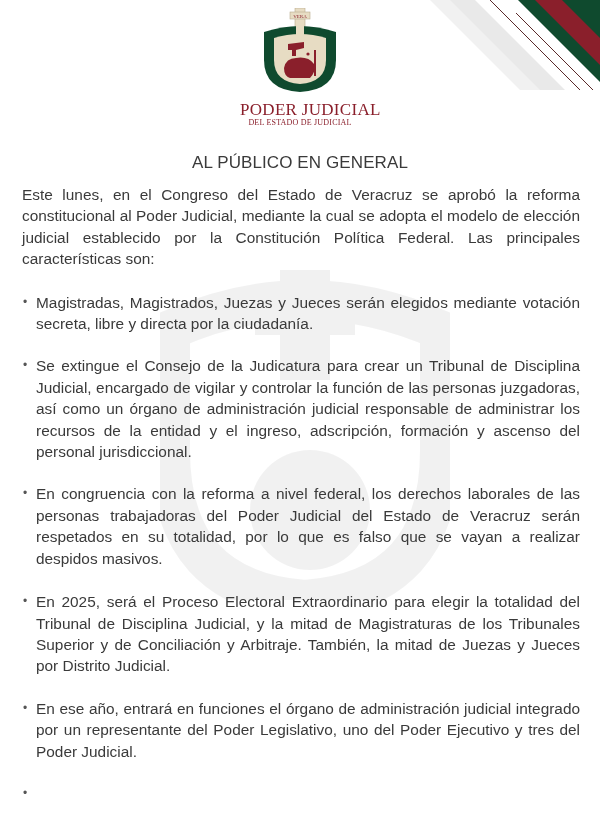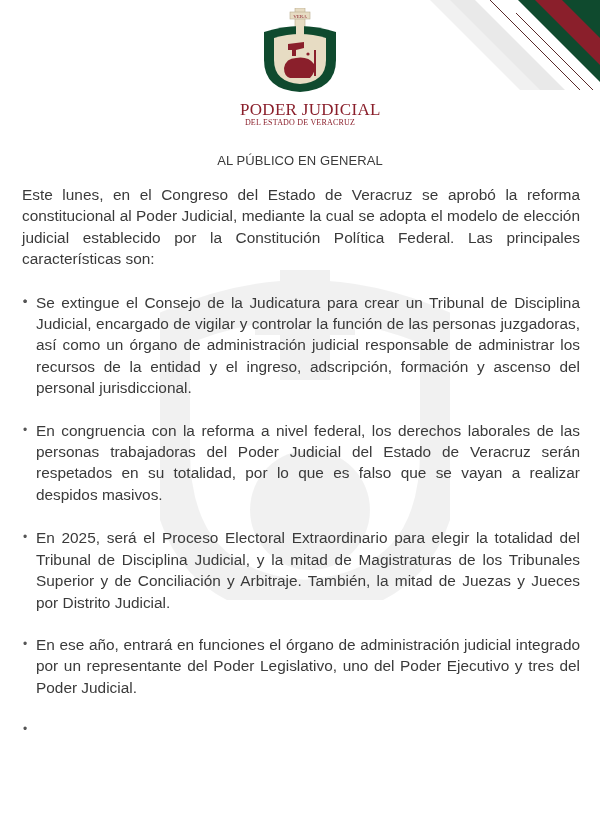--- a/index.html
+++ b/index.html
@@ -18,21 +18,21 @@
     font-family: "Liberation Serif", "DejaVu Serif", serif;
     color: #8a1f2b; font-size: 17px; letter-spacing: 0.3px; line-height: 16px; margin-top: 10px;
     white-space: nowrap;
   }
   .logo-sub {
     font-family: "Liberation Serif", "DejaVu Serif", serif;
     color: #8a1f2b; font-size: 8px; letter-spacing: 0.2px; line-height: 10px; white-space: nowrap;
   }
   .heading {
     position: absolute; top: 153px; left: 0; width: 600px; text-align: center;
-    font-size: 13px; color: #3a3a3a; letter-spacing: 0.1px;
+    font-size: 17px; color: #3a3a3a; letter-spacing: 0.1px;
   }
   .content { position: absolute; left: 22px; top: 184px; width: 558px; font-size: 15.4px; line-height: 21.4px; }
   .intro { text-align: justify; margin: 0; }
   ul.bullets { list-style: none; margin: 0; padding: 0; }
   ul.bullets li { position: relative; padding-left: 14px; text-align: justify; }
   ul.bullets li .dot { position: absolute; left: 1px; top: 0; font-size: 12px; color: #555; }
   .li1 { margin-top: 22px; }
   .li2 { margin-top: 21px; }
   .li3 { margin-top: 21px; }
   .li4 { margin-top: 22px; }
@@ -74,30 +74,31 @@
     <path d="M14,30 Q40,22 66,30 L66,52 Q66,74 40,76 Q14,74 14,52 Z" fill="#e7dcc3"></path>
 
     <rect x="36" y="18" width="8" height="14" fill="#e7dcc3"></rect>
 
     <path d="M28,36 L44,34 L44,40 L36,42 L36,48 L32,48 L32,42 L28,42 Z" fill="#8a1f2b"></path>
     <path d="M24,60 Q26,50 36,50 Q48,48 54,56 Q56,64 50,70 L30,70 Q24,68 24,60 Z" fill="#8a1f2b"></path>
     <rect x="54" y="42" width="2" height="26" fill="#8a1f2b"></rect>
     <circle cx="48" cy="46" r="1.6" fill="#8a1f2b"></circle>
   </svg>
   <div class="logo-title">PODER JUDICIAL</div>
-  <div class="logo-sub">DEL ESTADO DE VERACRUZ</div>
+  <div class="logo-sub">DEL ESTADO DE JUDICIAL</div>
 </div>
 
 <div class="heading">AL PÚBLICO EN GENERAL</div>
 
 <div class="content">
   <p class="intro">Este lunes, en el Congreso del Estado de Veracruz se aprobó la reforma constitucional al Poder Judicial, mediante la cual se adopta el modelo de elección judicial establecido por la Constitución Política Federal. Las principales características son:</p>
   <ul class="bullets">
     <li class="li1">
       <span class="dot">•</span>
+      <span>Magistradas, Magistrados, Juezas y Jueces serán elegidos mediante votación secreta, libre y directa por la ciudadanía.</span>
     </li>
     <li class="li2">
       <span class="dot">•</span>
       <span>Se extingue el Consejo de la Judicatura para crear un Tribunal de Disciplina Judicial, encargado de vigilar y controlar la función de las personas juzgadoras, así como un órgano de administración judicial responsable de administrar los recursos de la entidad y el ingreso, adscripción, formación y ascenso del personal jurisdiccional.</span>
     </li>
     <li class="li3">
       <span class="dot">•</span>
       <span>En congruencia con la reforma a nivel federal, los derechos laborales de las personas trabajadoras del Poder Judicial del Estado de Veracruz serán respetados en su totalidad, por lo que es falso que se vayan a realizar despidos masivos.</span>
     </li>
     <li class="li4">

